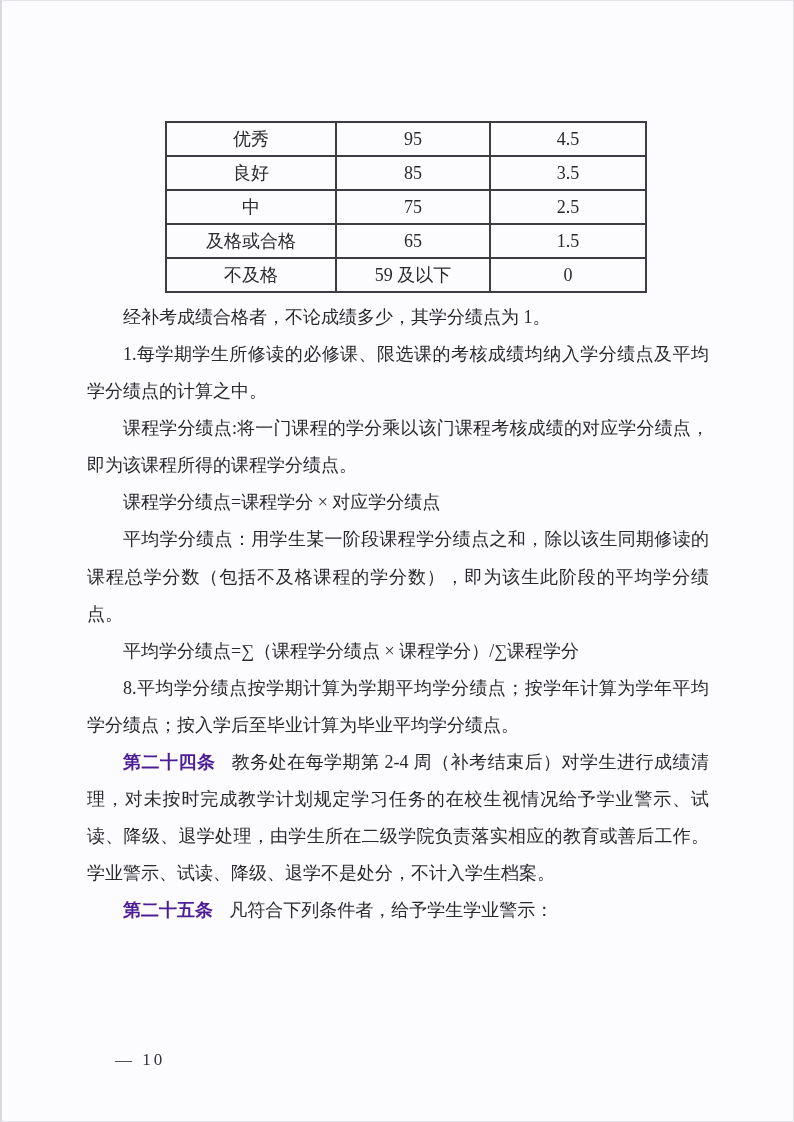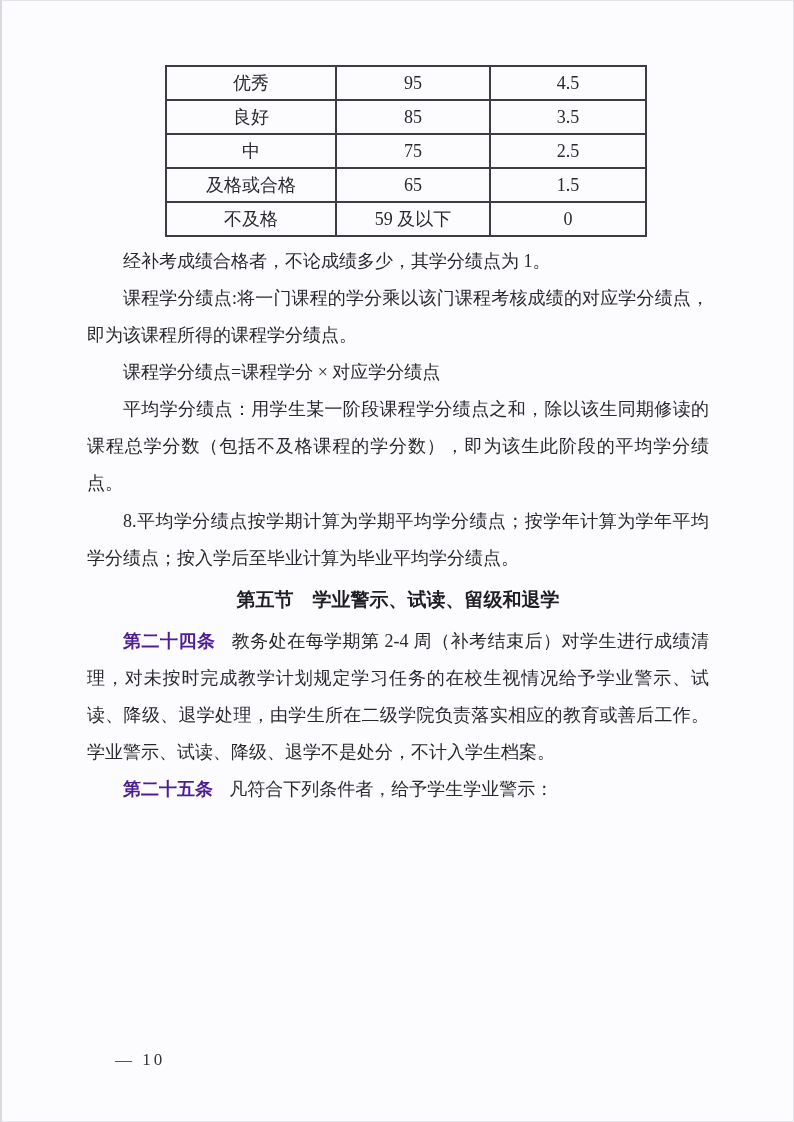--- a/index.html
+++ b/index.html
@@ -4,21 +4,21 @@
 <style>
   html, body { margin: 0; padding: 0; background: #ffffff; }
   .page {
     position: relative;
     width: 794px;
     height: 1122px;
     box-sizing: border-box;
     background: #fcfcfe;
     border: 1px solid #e3e3e9;
     border-left: 2px solid #d9d9e0;
-    padding: 64px 84px 0 85px;
+    padding: 120px 84px 0 85px;
     font-family: "Liberation Serif", "DejaVu Serif", serif;
     color: #28282e;
     font-size: 18px;
     overflow: hidden;
   }
   .grade-table {
     border-collapse: collapse;
     table-layout: fixed;
     width: 480px;
     margin: 0 0 6px 78px;
@@ -97,26 +97,27 @@
       </tr>
       <tr>
         <td>不及格</td>
         <td>59 及以下</td>
         <td>0</td>
       </tr>
     </tbody>
   </table>
 
   <p class="body-p">经补考成绩合格者，不论成绩多少，其学分绩点为 1。</p>
+  <p class="body-p">1.每学期学生所修读的必修课、限选课的考核成绩均纳入学分绩点及平均学分绩点的计算之中。</p>
   <p class="body-p">课程学分绩点:将一门课程的学分乘以该门课程考核成绩的对应学分绩点，即为该课程所得的课程学分绩点。</p>
   <p class="body-p">课程学分绩点=课程学分 × 对应学分绩点</p>
   <p class="body-p">平均学分绩点：用学生某一阶段课程学分绩点之和，除以该生同期修读的课程总学分数（包括不及格课程的学分数），即为该生此阶段的平均学分绩点。</p>
+  <p class="body-p">平均学分绩点=∑（课程学分绩点 × 课程学分）/∑课程学分</p>
   <p class="body-p">8.平均学分绩点按学期计算为学期平均学分绩点；按学年计算为学年平均学分绩点；按入学后至毕业计算为毕业平均学分绩点。</p>
 
-  <h3 class="section-heading">第五节　学业警示、试读、留级和退学</h3>
 
   <p class="body-p"><b class="article-label">第二十四条</b><span>教务处在每学期第 2-4 周（补考结束后）对学生进行成绩清理，对未按时完成教学计划规定学习任务的在校生视情况给予学业警示、试读、降级、退学处理，由学生所在二级学院负责落实相应的教育或善后工作。学业警示、试读、降级、退学不是处分，不计入学生档案。</span></p>
 
   <p class="body-p"><b class="article-label">第二十五条</b><span>凡符合下列条件者，给予学生学业警示：</span></p>
 
 
   <div class="page-footer">— 10</div>
 
 </div>
 

